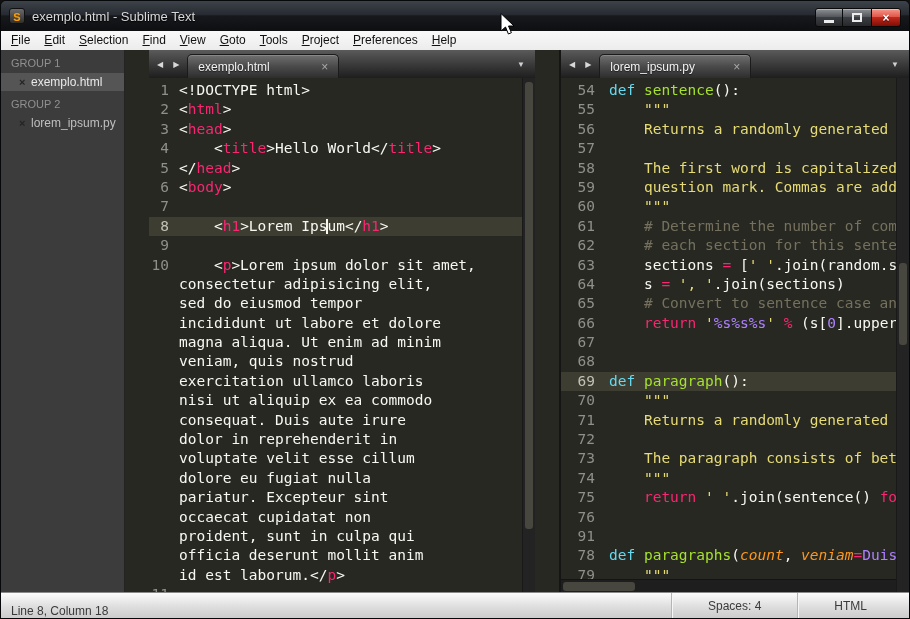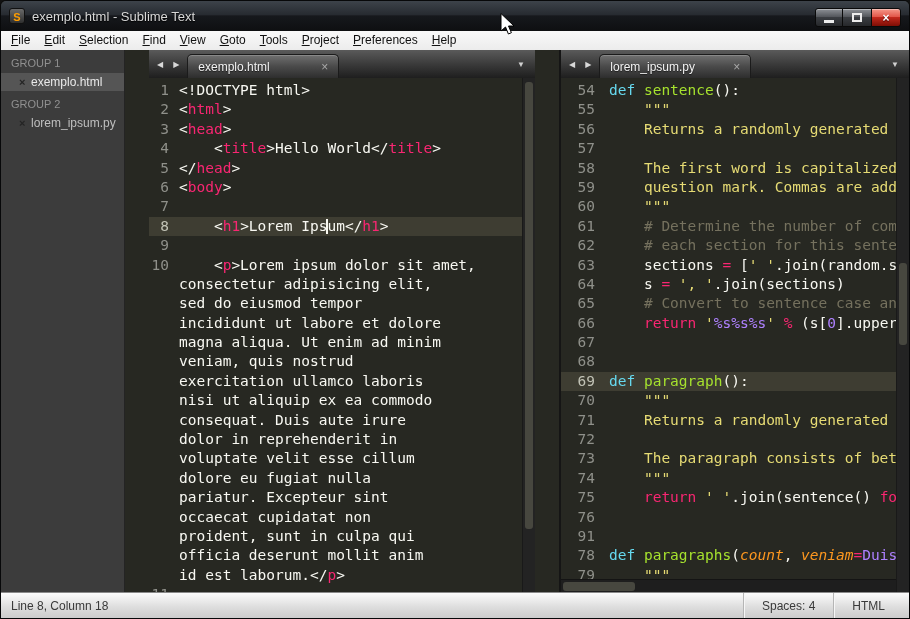--- a/index.html
+++ b/index.html
@@ -91,24 +91,24 @@
     background:#232323; border-left:1px solid #191919; z-index:4; }
   .vthumb { position:absolute; left:2px; right:2px; background:#47473f; border-radius:3px; }
   .hscroll { position:absolute; left:0; right:13px; bottom:0; height:13px;
     background:#1e1e1e; border-top:1px solid #141414; z-index:5; }
   .hthumb { position:absolute; top:2px; height:9px; width:72px; left:2px;
     background:#47473f; border-radius:3px; }
 
   
   .statusbar { flex:0 0 26px; height:26px;
     background:linear-gradient(#fcfcfc,#dedede 55%,#cccccc);
-    border-top:1px solid #8a8a8a; display:flex; align-items:center;
+    border-top:1px solid #8a8a8a; display:flex; align-items:flex-end;
     font-size:12px; color:#3a3a3a; }
   .status-left { padding-left:10px; flex:1; }
-  .status-seg { padding:0 18px; align-self:stretch; display:flex; align-items:center;
+  .status-seg { padding:0 36px; align-self:stretch; display:flex; align-items:center;
     border-left:1px solid #b5b5b5; box-shadow:inset 1px 0 0 #f6f6f6; }
   .status-seg.last { margin-right:6px; }
 
   .mouse { position:absolute; left:499px; top:12px; z-index:99; }
 </style>
 </head>
 <body>
 
 <div class="window">
 

